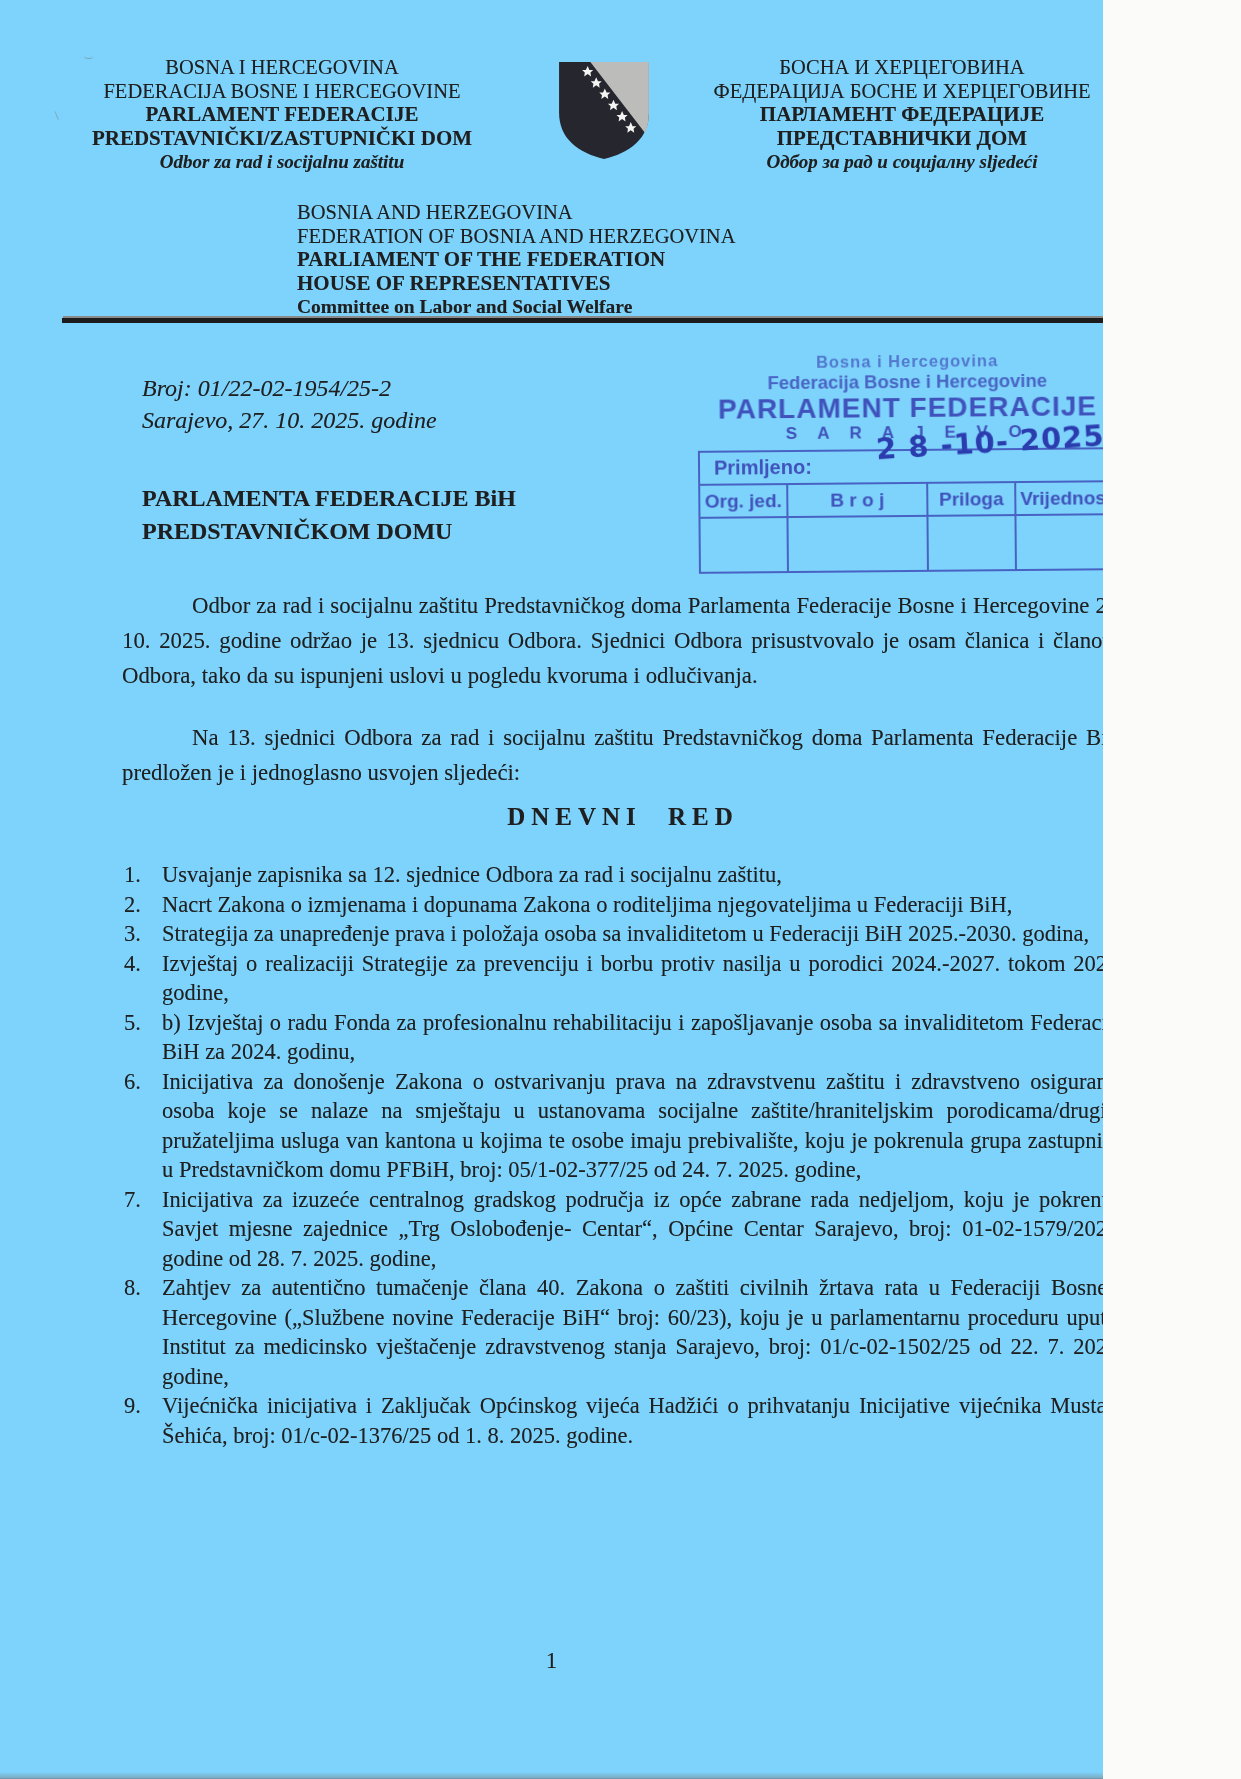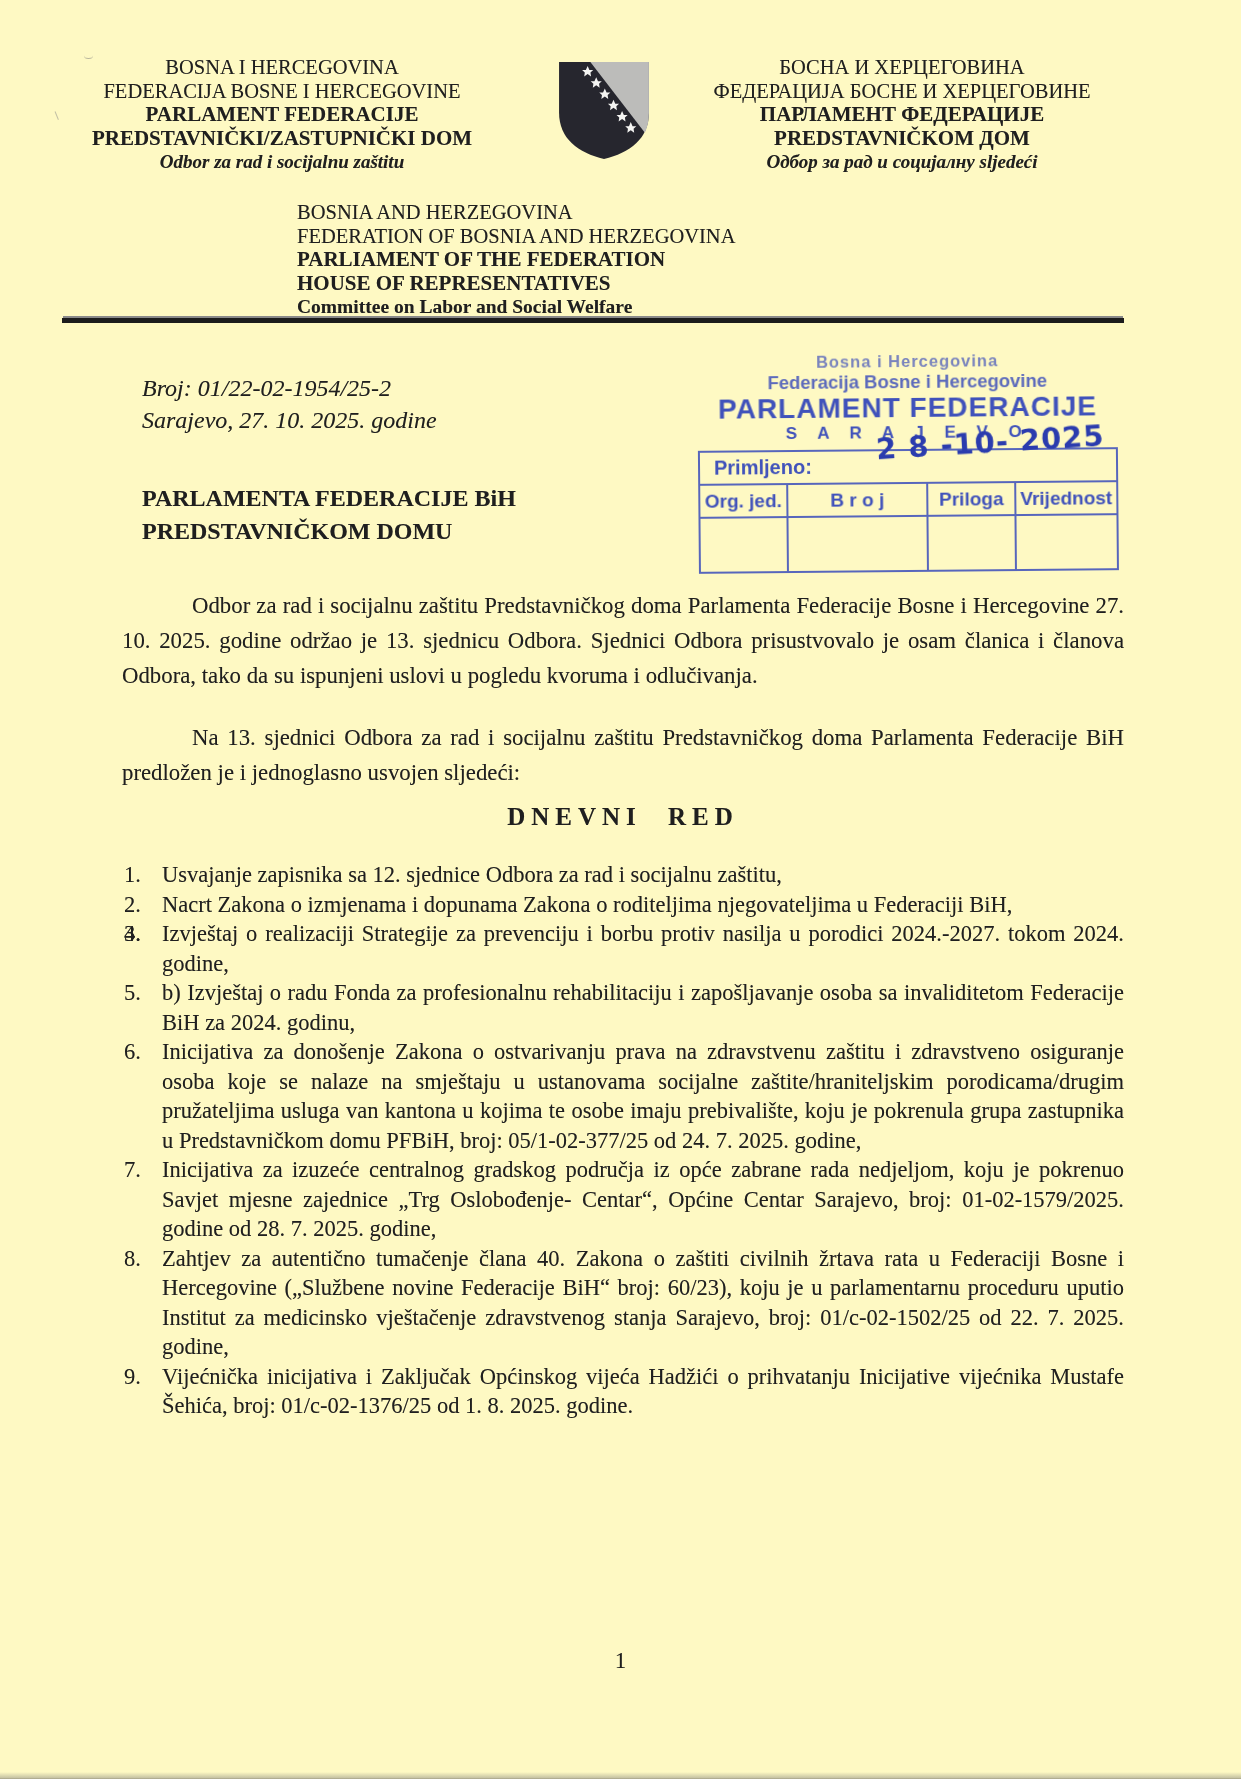--- a/index.html
+++ b/index.html
@@ -1,16 +1,16 @@
 <!DOCTYPE html>
 <html><head>
 <meta charset="utf-8">
 <style>
   html,body{margin:0;padding:0;background:#fbfbf9;}
-  .page{position:relative;width:1241px;height:1779px;background:#fef9c3;
+  .page{position:relative;width:1103px;height:1779px;background:#7dd3fc;
         font-family:"Liberation Serif","DejaVu Serif",serif;color:#1f1f1f;overflow:hidden;
         text-shadow:0 0 0.6px rgba(30,30,30,.35);}
   
   .lh-col{position:absolute;text-align:center;line-height:23.5px;}
   .lh-left{left:63px;top:56px;width:438px;}
   .lh-right{left:667px;top:56px;width:470px;}
   .lh-en{left:297px;top:201px;width:600px;position:absolute;text-align:left;line-height:23.5px;}
   .lh0,.lh1{font-size:20.5px;}
   .lh2,.lh3{font-size:21px;font-weight:bold;}
   .lh4{font-size:19px;font-weight:bold;font-style:italic;}
@@ -96,21 +96,21 @@
       <use href="#st" transform="translate(56.9,45.1)"></use>
       <use href="#st" transform="translate(65.4,56.2)"></use>
       <use href="#st" transform="translate(74.0,67.3)"></use>
     </svg>
   </div>
 
   <div class="lh-col lh-right">
     <span class="lh-line lh0">БОСНА И ХЕРЦЕГОВИНА</span>
     <span class="lh-line lh1">ФЕДЕРАЦИЈА БОСНЕ И ХЕРЦЕГОВИНЕ</span>
     <span class="lh-line lh2">ПАРЛАМЕНТ ФЕДЕРАЦИЈЕ</span>
-    <span class="lh-line lh3">PREDSTAVNIČKOM ДОМ</span>
+    <span class="lh-line lh3">ПРЕДСТАВНИЧКИ ДОМ</span>
     <span class="lh-line lh4">Одбор за рад и социјалну sljedeći</span>
   </div>
 
   <div class="lh-en">
     <span class="lh-line lh0">BOSNIA AND HERZEGOVINA</span>
     <span class="lh-line lh1">FEDERATION OF BOSNIA AND HERZEGOVINA</span>
     <span class="lh-line lh2">PARLIAMENT OF THE FEDERATION</span>
     <span class="lh-line lh3">HOUSE OF REPRESENTATIVES</span>
     <span class="lh-line lh4en">Committee on Labor and Social Welfare</span>
   </div>
@@ -161,20 +161,21 @@
     <div class="agenda-item">
       <span class="agenda-num">1.</span>
       <span>Usvajanje zapisnika sa 12. sjednice Odbora za rad i socijalnu zaštitu,</span>
     </div>
     <div class="agenda-item">
       <span class="agenda-num">2.</span>
       <span>Nacrt Zakona o izmjenama i dopunama Zakona o roditeljima njegovateljima u Federaciji BiH,</span>
     </div>
     <div class="agenda-item">
       <span class="agenda-num">3.</span>
+      <span>Strategija za unapređenje prava i položaja osoba sa invaliditetom u Federaciji BiH 2025.-2030. godina,</span>
     </div>
     <div class="agenda-item">
       <span class="agenda-num">4.</span>
       <span>Izvještaj o realizaciji Strategije za prevenciju i borbu protiv nasilja u porodici 2024.-2027. tokom 2024. godine,</span>
     </div>
     <div class="agenda-item">
       <span class="agenda-num">5.</span>
       <p>b) Izvještaj o radu Fonda za profesionalnu rehabilitaciju i zapošljavanje osoba sa invaliditetom Federacije BiH za 2024. godinu,</p>
     </div>
     <div class="agenda-item">

